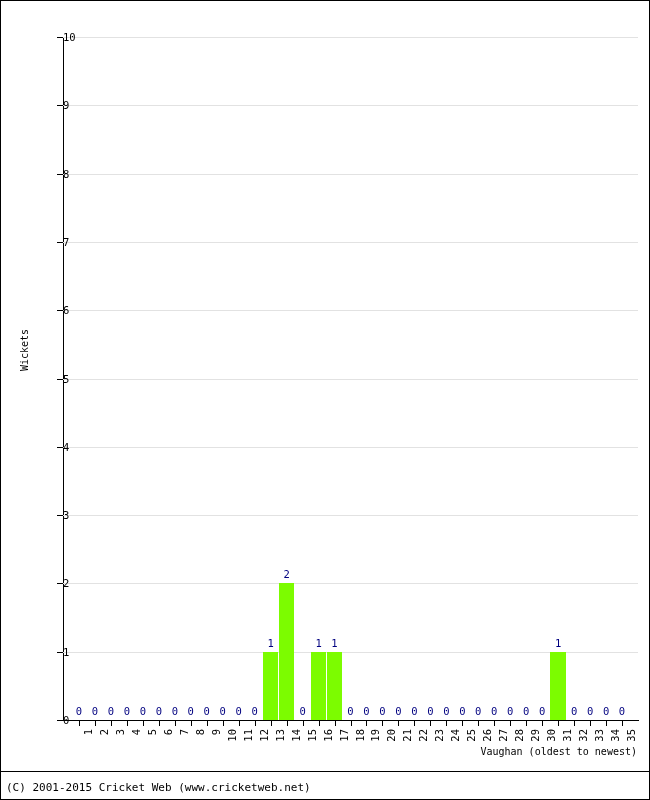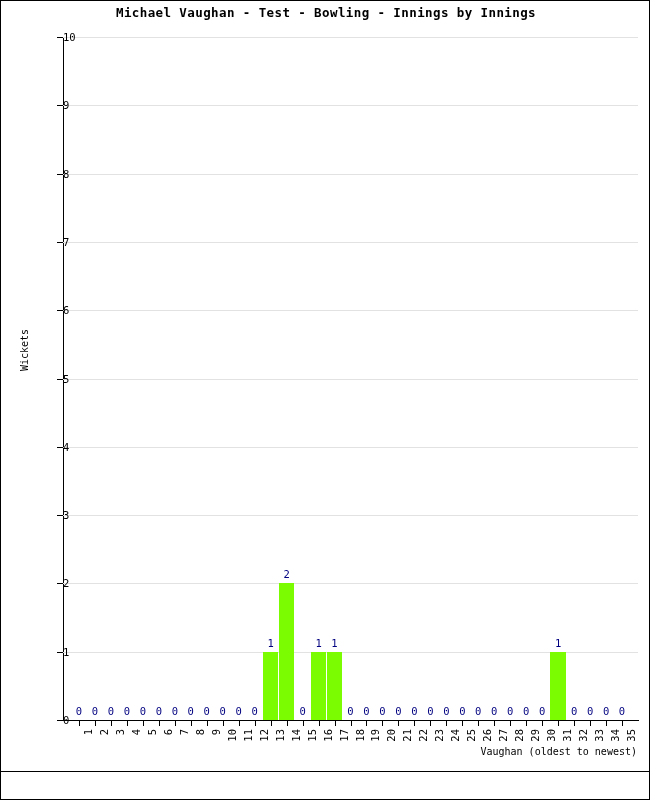--- a/index.html
+++ b/index.html
@@ -144,21 +144,20 @@
     font-size: 11px;
     color: #000000;
     white-space: nowrap;
   }
 </style>
 </head>
 <body>
 
 <div id="page">
 
-  <div id="chart-title">Michael Vaughan - Test - Bowling - Innings by Innings</div>
 
   <div id="ylabel">Wickets</div>
   <div id="xlabel">Vaughan (oldest to newest)</div>
 
   <div id="plot">
     <div id="plot-axis-left"></div>
     <div id="plot-axis-bottom"></div>
     <div id="y-axis-group">
         <div class="ytick-mark" style="top: 683px;"></div>
         <div class="ytick-label" style="top: 683px; left: 0px;">0</div>
@@ -303,14 +302,15 @@
         <div class="bar" style="left: 487.312px; width: 15.6528px; height: 68.3px; background: rgb(124, 252, 0);"></div>
         <div class="bar-value" style="left: 487.153px; width: 15.9722px; color: rgb(0, 0, 128); top: 600.7px;">1</div>
         <div class="bar-value" style="left: 503.125px; width: 15.9722px; color: rgb(0, 0, 128); top: 669px;">0</div>
         <div class="bar-value" style="left: 519.097px; width: 15.9722px; color: rgb(0, 0, 128); top: 669px;">0</div>
         <div class="bar-value" style="left: 535.069px; width: 15.9722px; color: rgb(0, 0, 128); top: 669px;">0</div>
         <div class="bar-value" style="left: 551.042px; width: 15.9722px; color: rgb(0, 0, 128); top: 669px;">0</div>
       </div>
   </div>
 
   <div id="footer-rule"></div>
+  <div id="footer-text">(C) 2001-2015 Cricket Web (www.cricketweb.net)</div>
 
 </div>
 
 </body></html>

